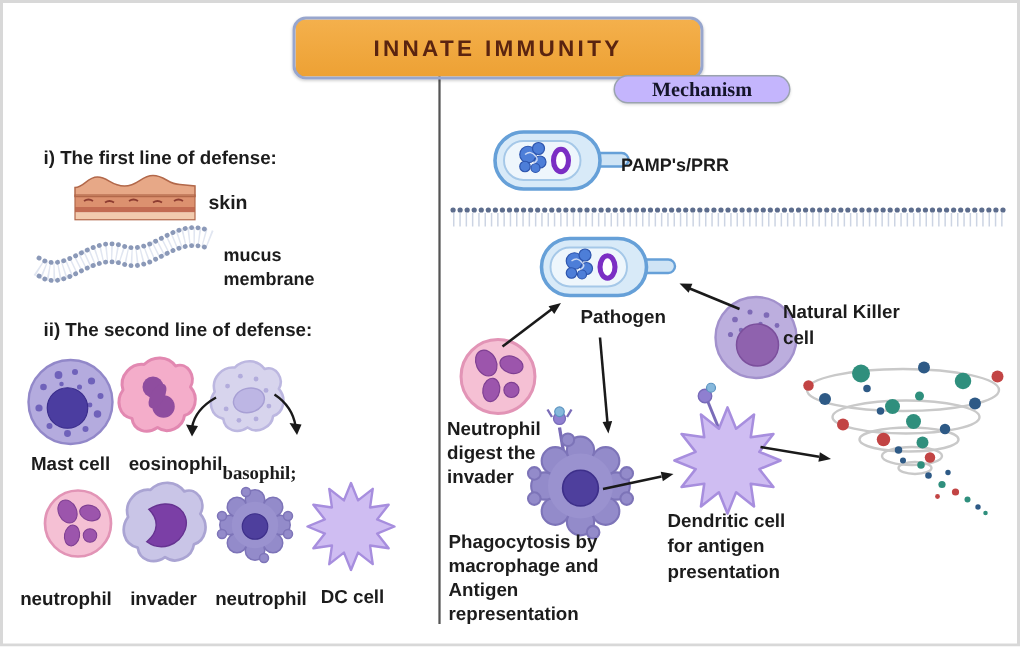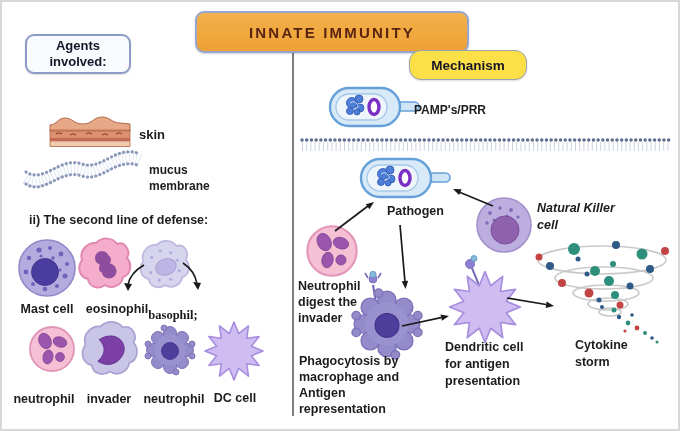--- a/index.html
+++ b/index.html
@@ -21,21 +21,21 @@
     font-weight:bold;font-size:15px;letter-spacing:2.2px;color:#5a2410;
     box-shadow:0 1px 2px rgba(0,0,0,.18);
   }
   .roundbox{
     position:absolute;background:#fafbfe;border:2px solid #8d9cc6;border-radius:9px;
     box-sizing:border-box;display:flex;align-items:center;justify-content:center;
     font-weight:bold;color:#15152a;text-align:center;
     box-shadow:0 1px 2px rgba(0,0,0,.14);
   }
   #agents-box{left:23px;top:32px;width:106px;height:40px;font-size:13px;line-height:16px;white-space:pre-line;}
-  #mech-box{left:407px;top:48px;width:118px;height:30px;font-size:13.5px;border:1.5px solid #9aa3ae;border-radius:12px;background:#fde047;}
+  #mech-box{left:407px;top:48px;width:118px;height:19px;font-size:13.5px;border:1.5px solid #9aa3ae;border-radius:12px;background:#c4b5fd;font-family:Liberation Serif, serif;}
   svg{position:absolute;left:0;top:0;}
 </style>
 </head>
 <body>
 
 <div class="canvas">
 
   <svg width="680" height="431" viewBox="0 0 680 431">
     <defs>
       <path id="blob" d="M -23,-4 C -26,-14 -17,-22 -9,-21 C -3,-27 7,-27 12,-20 C 20,-23 26,-13 22,-6 C 28,1 25,11 18,13 C 17,21 7,26 0,21 C -7,26 -16,23 -17,15 C -26,13 -28,3 -23,-4 Z"></path>
@@ -260,48 +260,45 @@
       <polygon points="403.6,287 399.7,279.3 406.1,278.7" fill="#1a1a1a" stroke="none"></polygon>
       <line x1="400" y1="324" x2="439" y2="315.6"></line>
       <polygon points="447,314 439.9,318.8 438.5,312.5" fill="#1a1a1a" stroke="none"></polygon>
       <line x1="505" y1="296" x2="544" y2="302.5"></line>
       <polygon points="552,304 543.6,305.9 544.6,299.5" fill="#1a1a1a" stroke="none"></polygon>
     </g>
   </svg>
 
   <div class="banner">INNATE IMMUNITY</div>
 
-  <div class="roundbox" id="agents-box">Agents
-involved:</div>
   <div class="roundbox" id="mech-box">Mechanism</div>
 
+  <div class="lbl" style="left:27px;top:95px;">i) The first line of defense:</div>
   <div class="lbl" style="left:137px;top:125px;font-size:13px;">skin</div>
   <div class="lbl" style="left:147px;top:160px;font-size:12px;">mucus
 membrane</div>
   <div class="lbl" style="left:27px;top:210px;">ii) The second line of defense:</div>
 
   <div class="lbl ctr" style="left:45px;top:299px;">Mast cell</div>
   <div class="lbl ctr" style="left:115px;top:299px;">eosinophil</div>
   <div class="lbl ctr" style="left:171px;top:305px;font-family:Liberation Serif, serif;">basophil;</div>
 
   <div class="lbl ctr" style="left:42px;top:389px;">neutrophil</div>
   <div class="lbl ctr" style="left:107px;top:389px;">invader</div>
   <div class="lbl ctr" style="left:172px;top:389px;">neutrophil</div>
   <div class="lbl ctr" style="left:233px;top:388px;">DC cell</div>
 
   <div class="lbl" style="left:412px;top:100px;font-size:12px;">PAMP's/PRR</div>
   <div class="lbl" style="left:385px;top:201px;">Pathogen</div>
-  <div class="lbl" style="left:535px;top:198px;line-height:17px;font-style:italic;">Natural Killer
+  <div class="lbl" style="left:520px;top:198px;line-height:17px;">Natural Killer
 cell</div>
   <div class="lbl" style="left:296px;top:276px;">Neutrophil
 digest the
 invader</div>
   <div class="lbl" style="left:297px;top:351px;">Phagocytosis by
 macrophage and
 Antigen
 representation</div>
   <div class="lbl" style="left:443px;top:337px;line-height:17px;">Dendritic cell
 for antigen
 presentation</div>
-  <div class="lbl" style="left:573px;top:335px;line-height:17px;">Cytokine
-storm</div>
 
 </div>
 
 </body></html>

